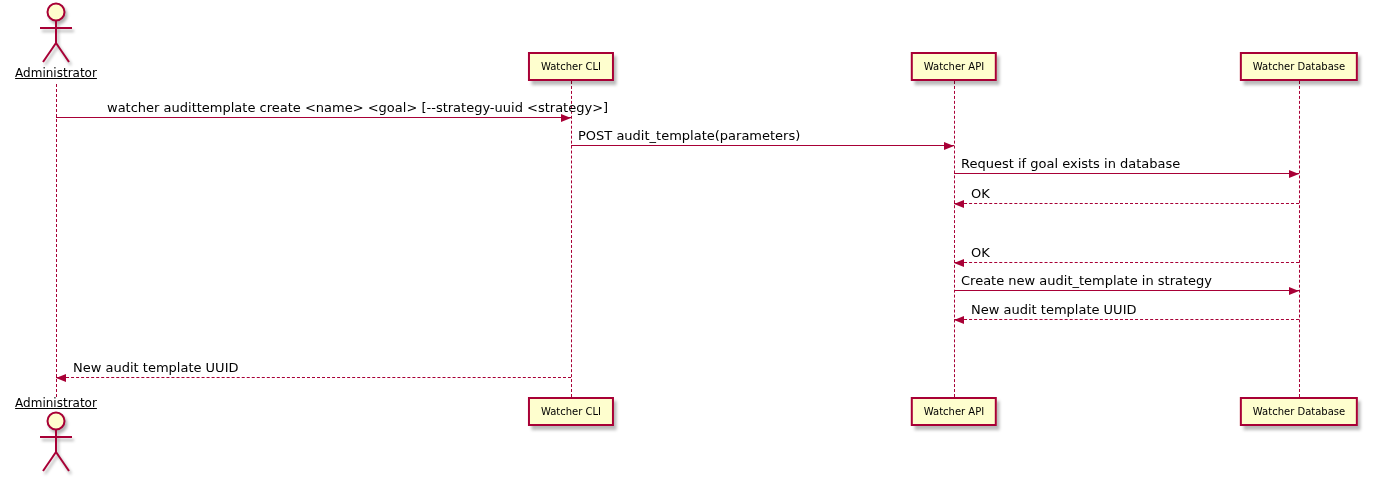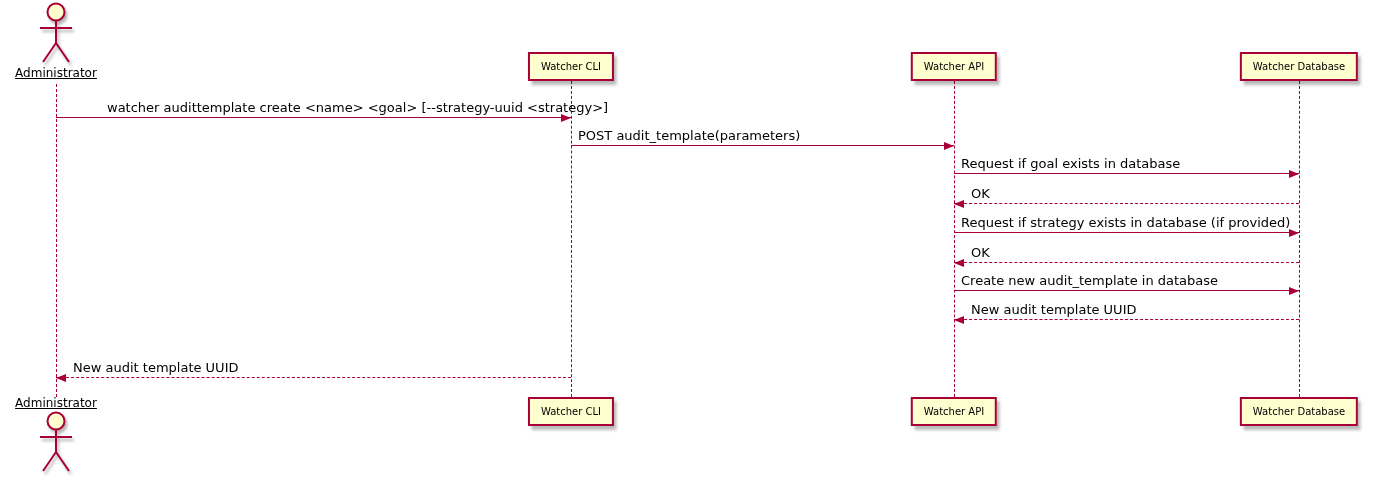--- a/index.html
+++ b/index.html
@@ -106,32 +106,27 @@
     <div class="message" style="left: 954px; top: 154px; width: 345px; height: 20px;">
       <div class="msg-label" style="left: 7px;">Request if goal exists in database</div>
       <div class="msg-line"></div>
       <div class="arrowhead right"></div>
     </div>
     <div class="message" style="left: 954px; top: 184px; width: 345px; height: 20px;">
       <div class="msg-label" style="left: 17px;">OK</div>
       <div class="msg-line dashed"></div>
       <div class="arrowhead left"></div>
     </div>
-    <div class="message" style="left: 954px; top: 213px; width: 345px; height: 20px;">
-      <div class="msg-label" style="left: 7px;">Request if strategy exists in database (if provided)</div>
-      <div class="msg-line"></div>
-      <div class="arrowhead right"></div>
-    </div>
     <div class="message" style="left: 954px; top: 243px; width: 345px; height: 20px;">
       <div class="msg-label" style="left: 17px;">OK</div>
       <div class="msg-line dashed"></div>
       <div class="arrowhead left"></div>
     </div>
     <div class="message" style="left: 954px; top: 271px; width: 345px; height: 20px;">
-      <div class="msg-label" style="left: 7px;">Create new audit_template in database</div>
+      <div class="msg-label" style="left: 7px;">Create new audit_template in strategy</div>
       <div class="msg-line"></div>
       <div class="arrowhead right"></div>
     </div>
     <div class="message" style="left: 954px; top: 300px; width: 345px; height: 20px;">
       <div class="msg-label" style="left: 17px;">New audit template UUID</div>
       <div class="msg-line dashed"></div>
       <div class="arrowhead left"></div>
     </div>
     <div class="message" style="left: 56px; top: 358px; width: 515px; height: 20px;">
       <div class="msg-label" style="left: 17px;">New audit template UUID</div>

